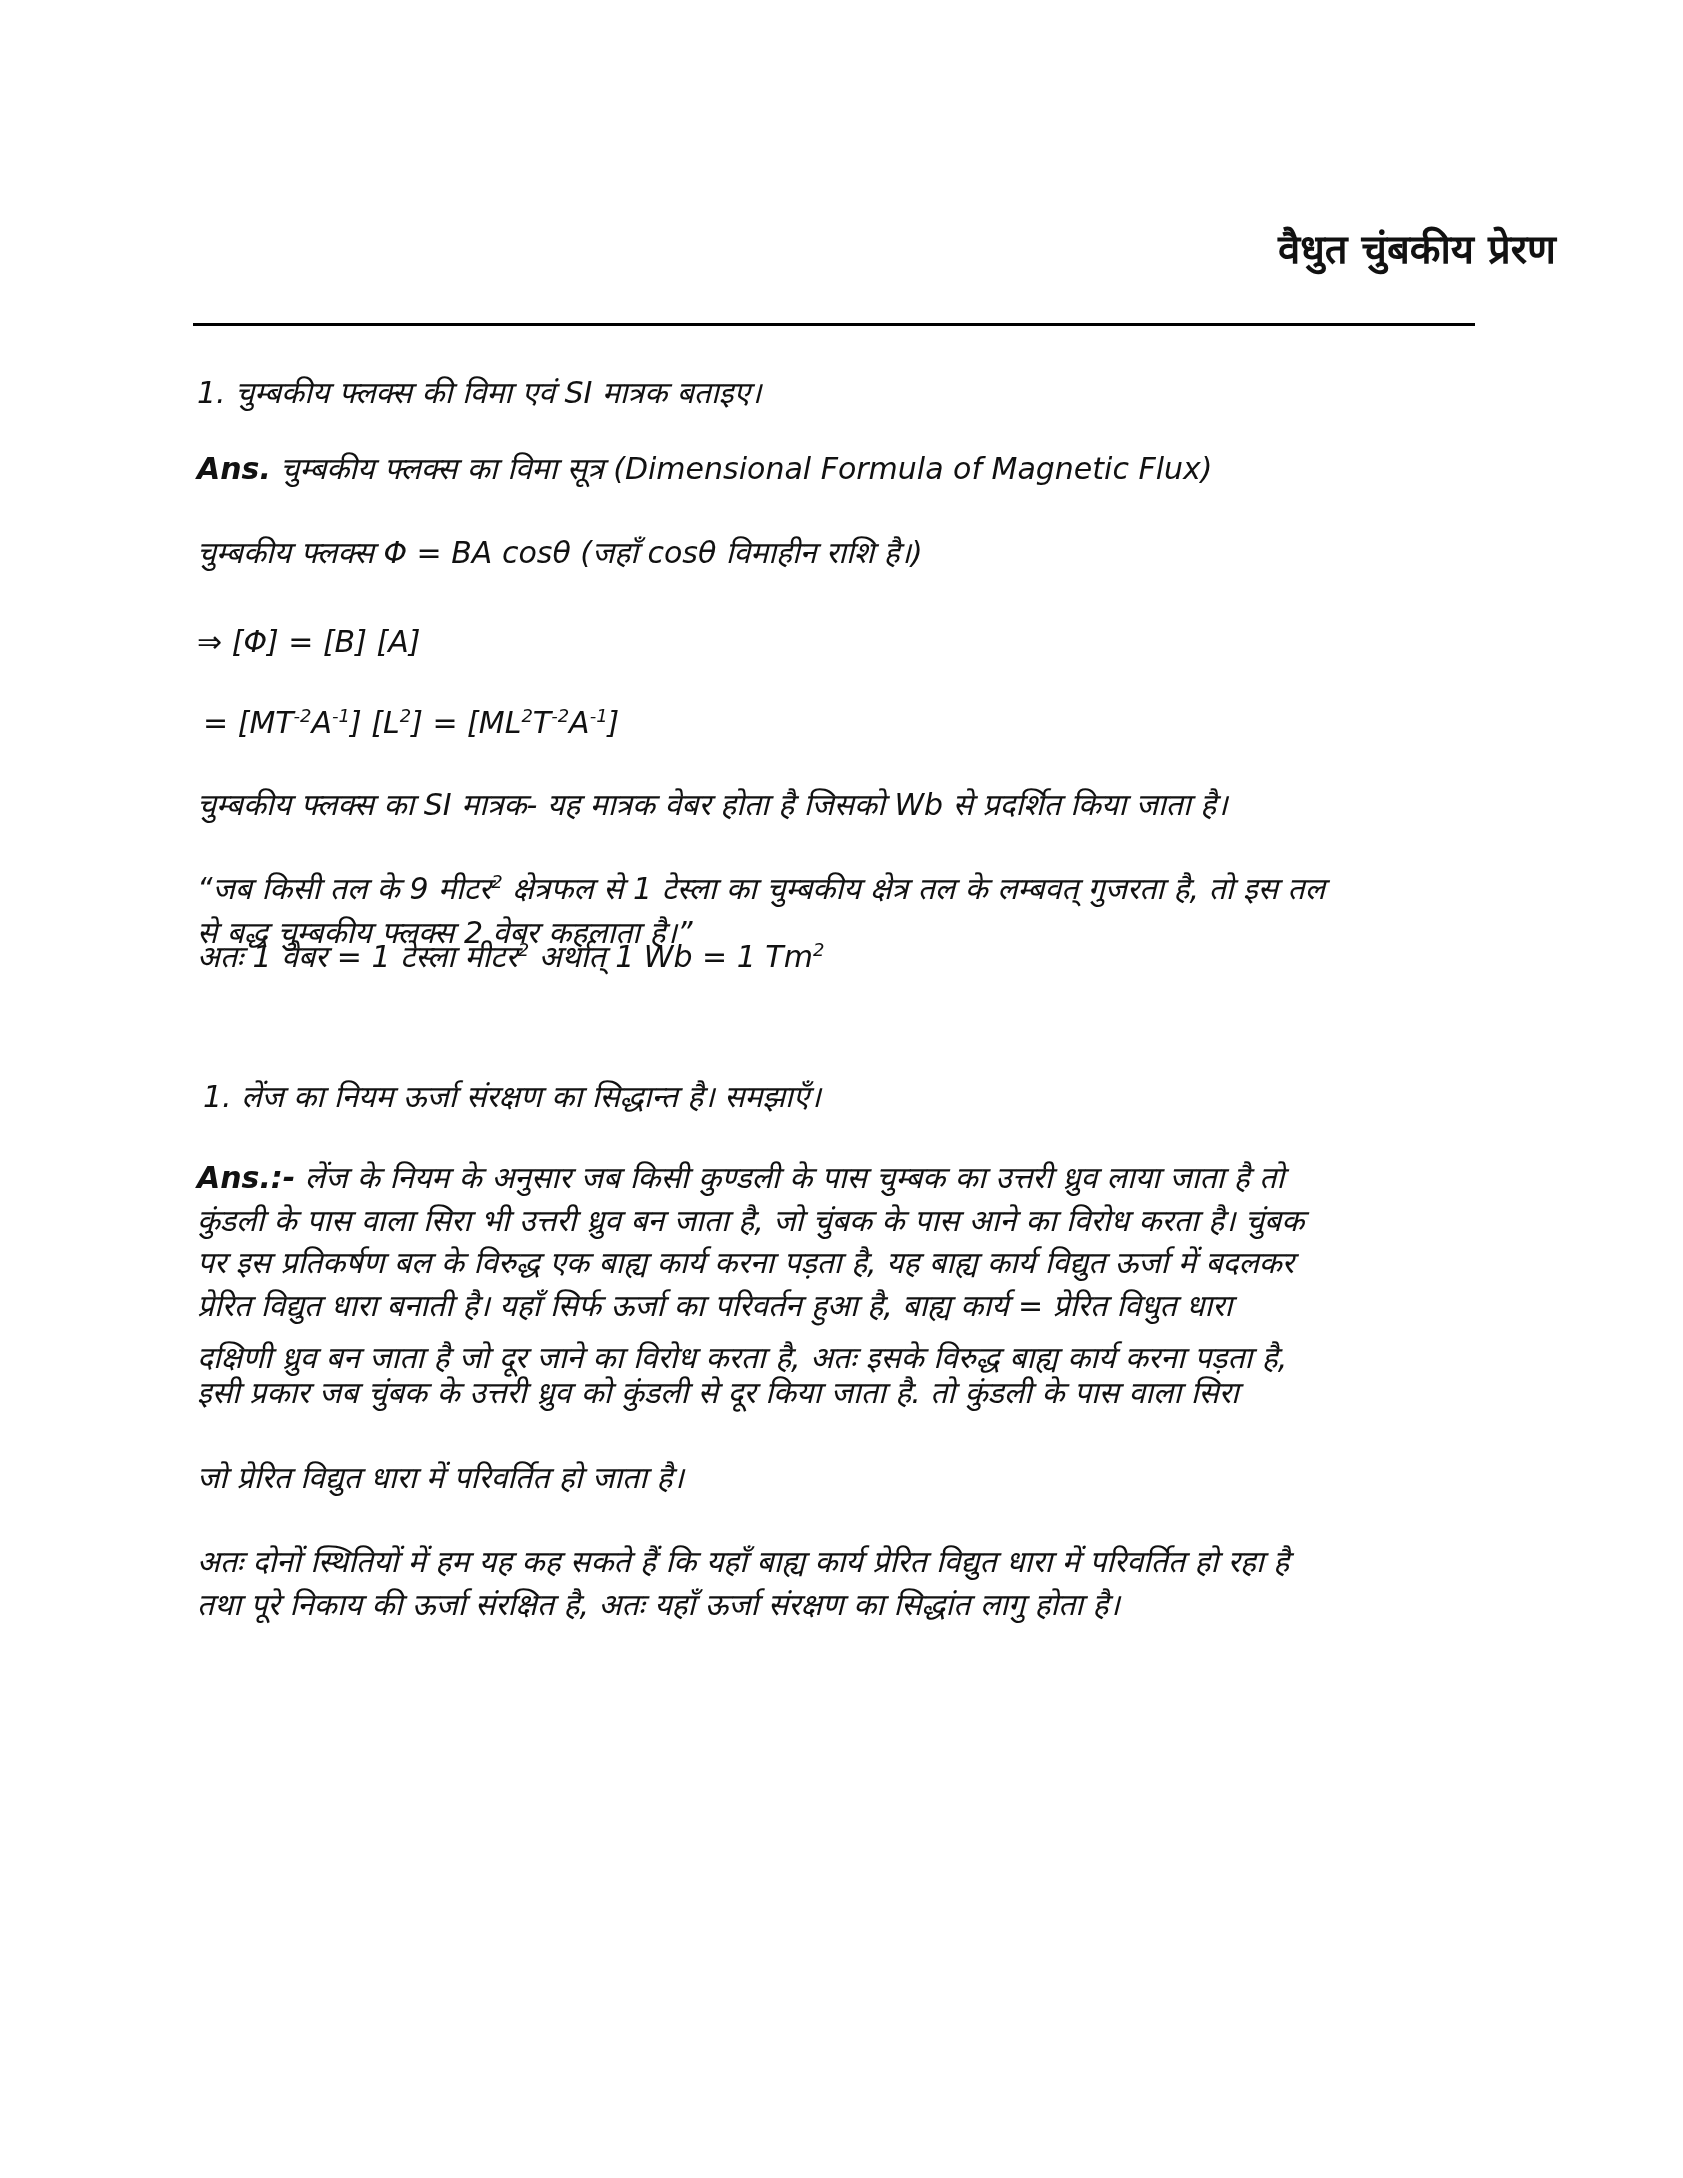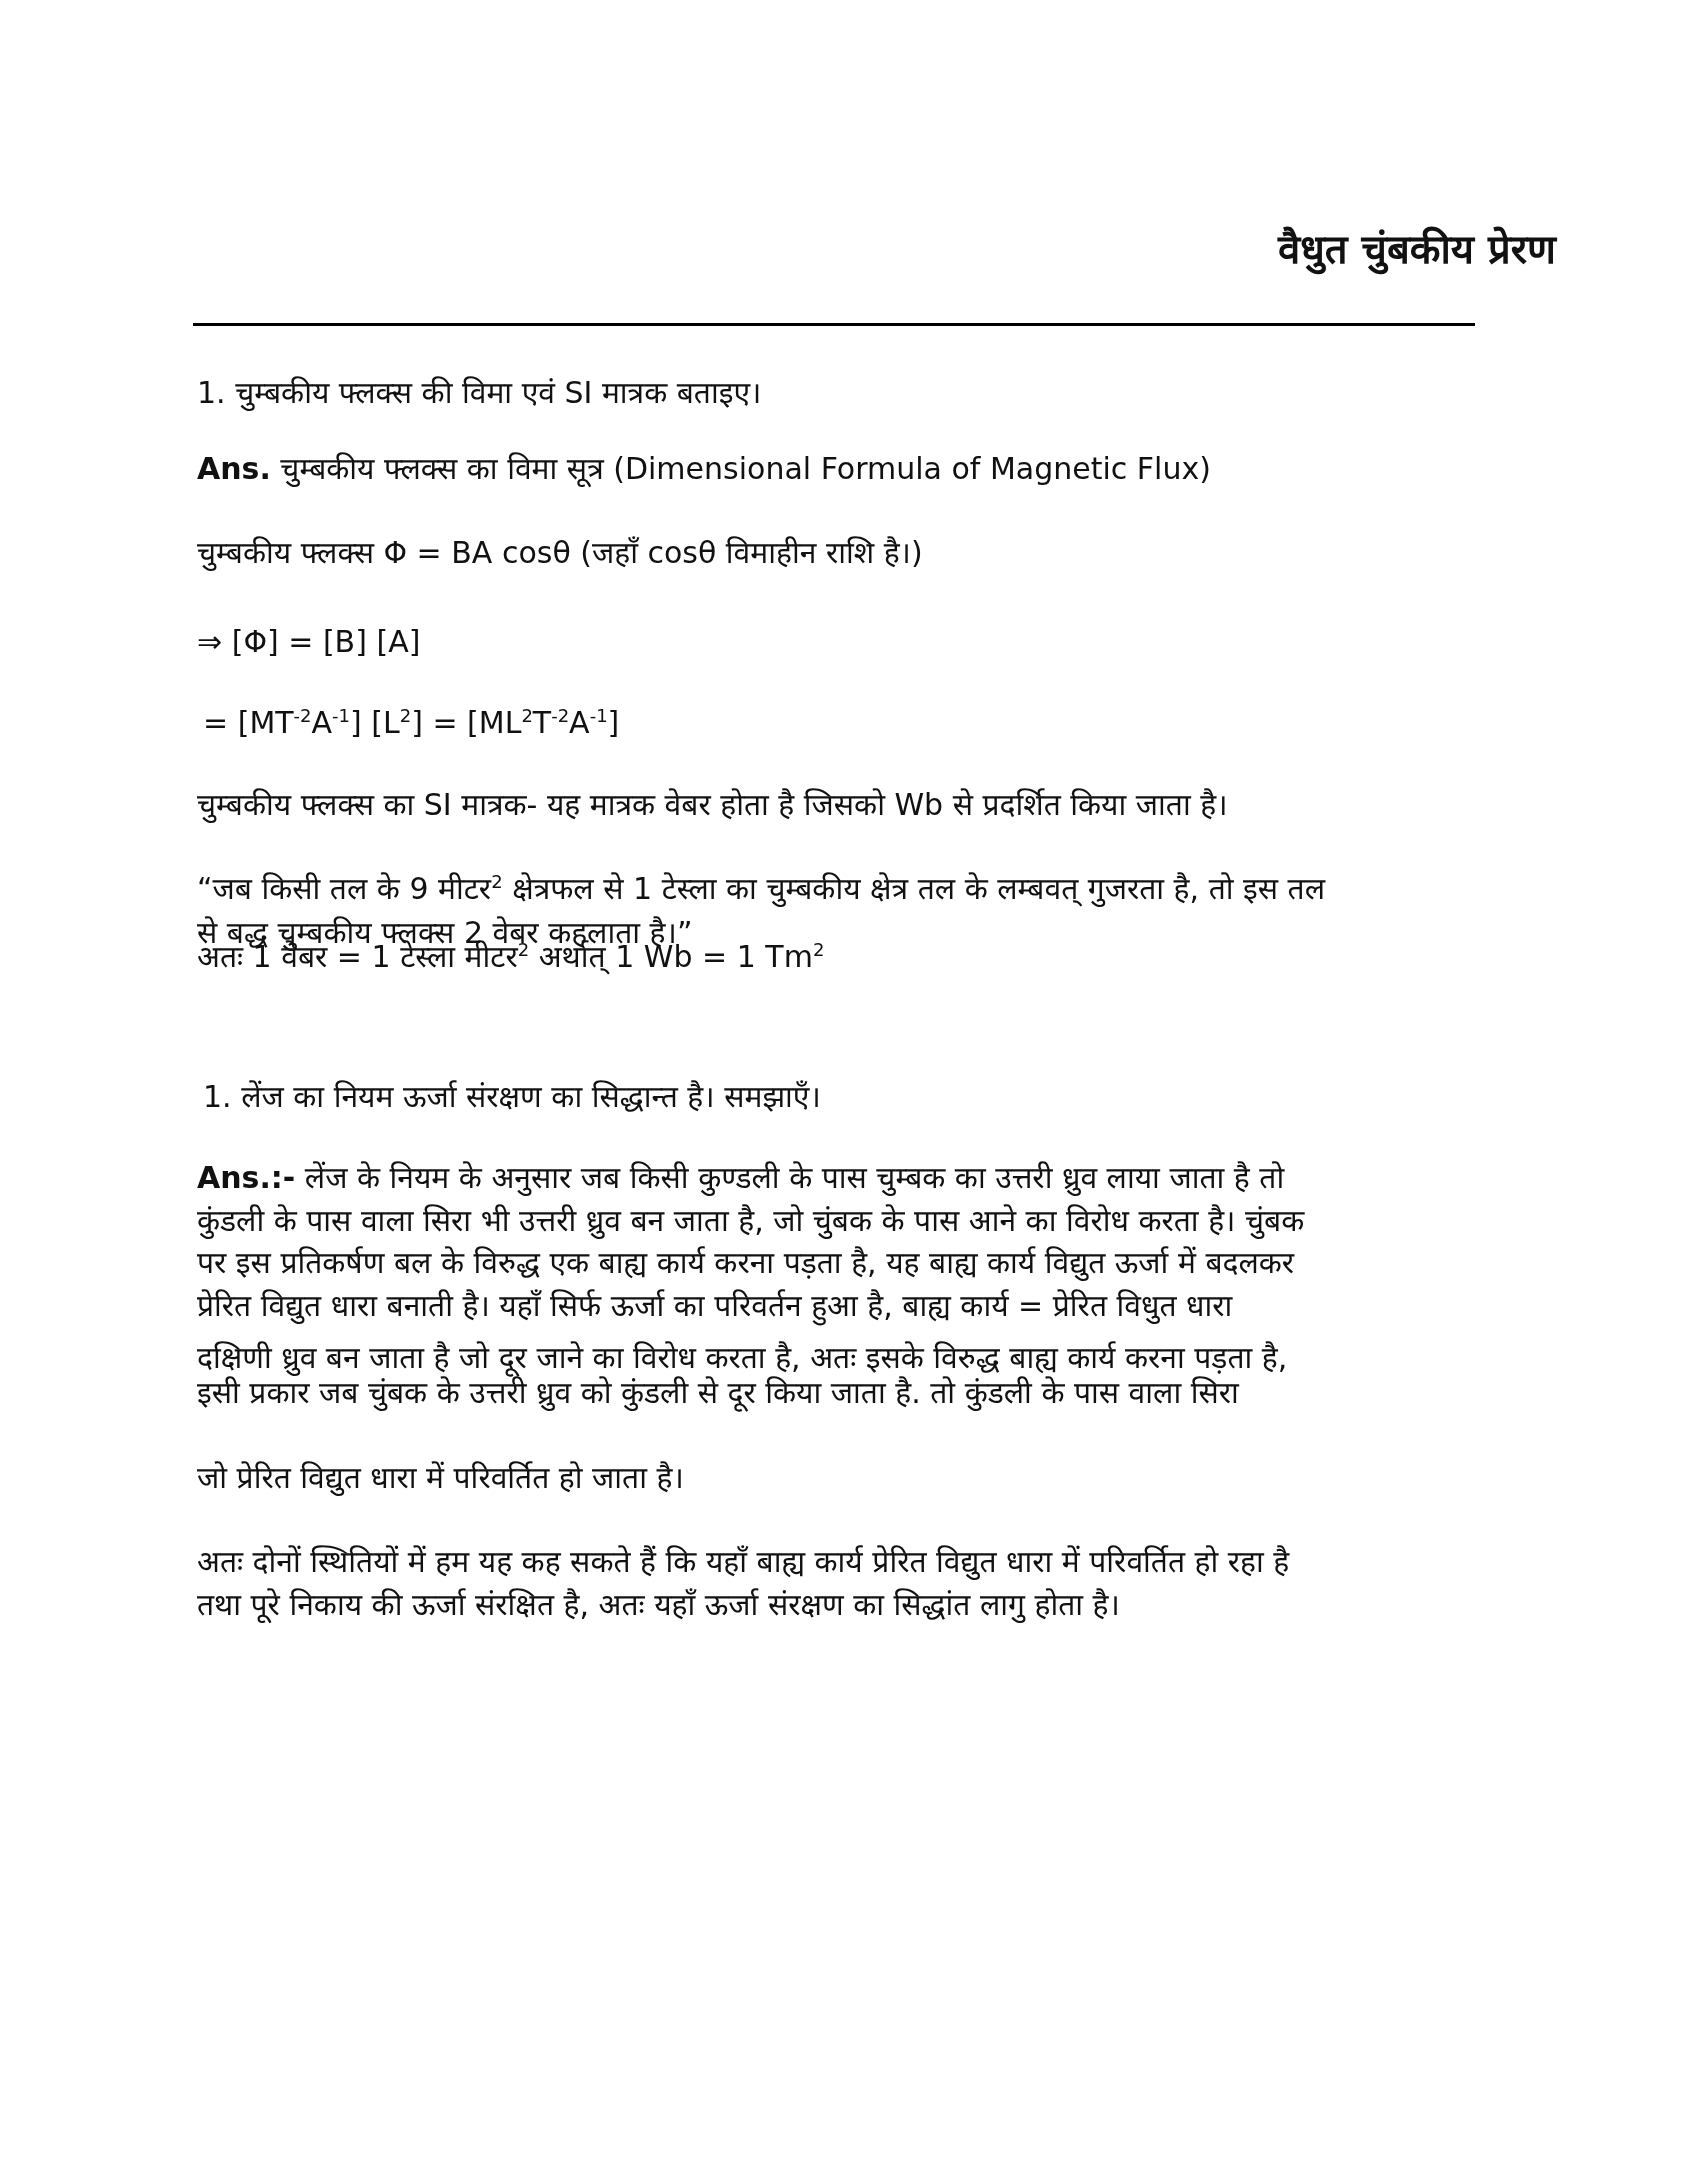--- a/index.html
+++ b/index.html
@@ -1,21 +1,21 @@
 <!DOCTYPE html>
 <html><head>
 <meta charset="utf-8">
 <style>
   html, body { margin:0; padding:0; background:#ffffff; }
   body { width:1683px; height:2178px; position:relative; overflow:hidden;
          font-family:"DejaVu Sans", "Liberation Sans", sans-serif; color:#111; }
   .title { position:absolute; left:0; width:1540px; top:220px; text-align:right;
            font-size:40px; font-weight:bold;margin-left:16px; }
   .rule { position:absolute; left:193px; width:1282px; top:323px; height:3px; background:#000; }
-  .p { position:absolute; left:197px; width:1287px; font-size:30px; line-height:43px; white-space:nowrap; }
+  .p { position:absolute; left:197px; width:1287px; font-size:30px; line-height:43px; white-space:nowrap;font-style:italic; }
   b { font-weight:bold; }
   sup { font-size:60%; line-height:0; }
 </style>
 </head>
 <body>
 
 <div class="title">वैधुत चुंबकीय प्रेरण</div>
 <div class="rule"></div>
 
 <div class="p" style="top:371px">1. चुम्बकीय फ्लक्स की विमा एवं SI मात्रक बताइए।</div>

